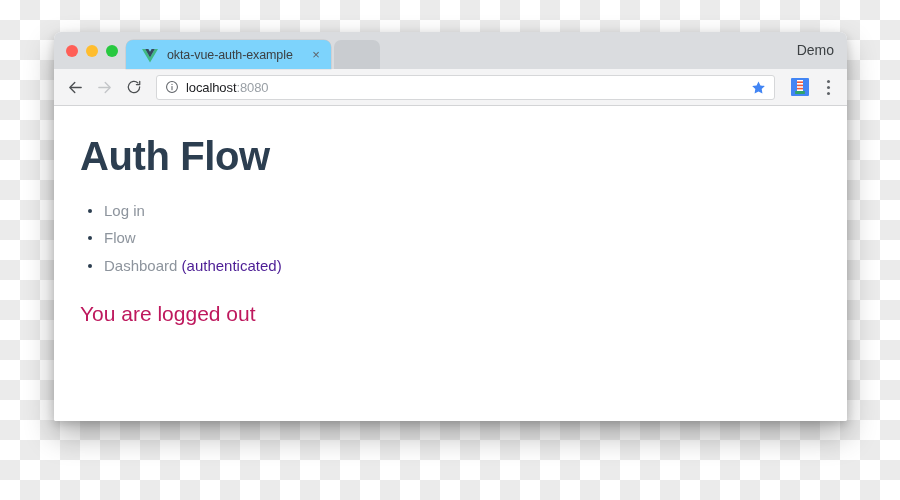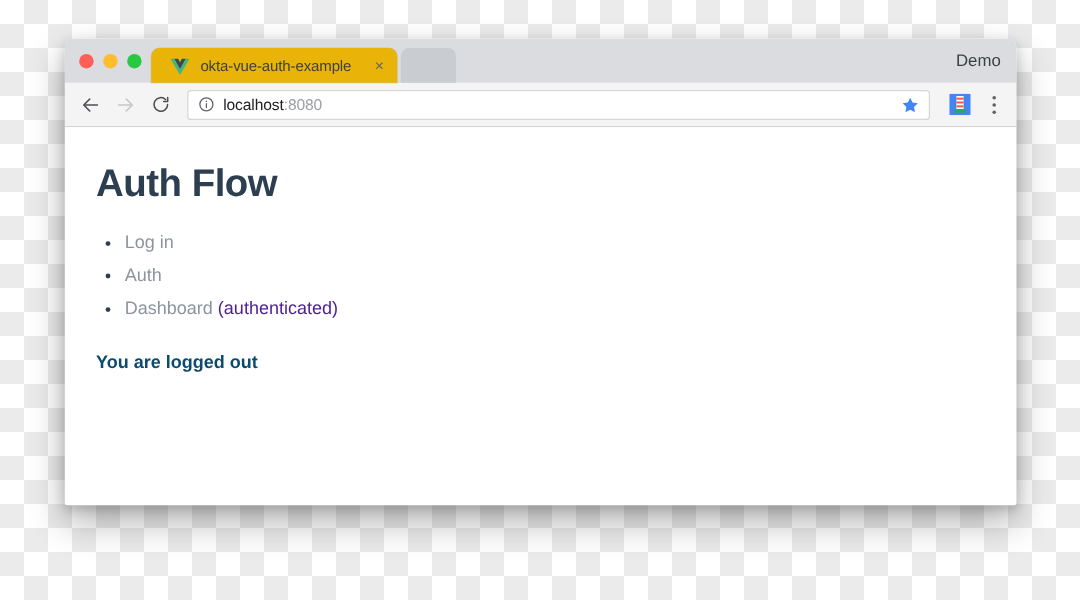--- a/index.html
+++ b/index.html
@@ -60,21 +60,21 @@
     position: relative;
     height: 29px;
     display: flex;
     align-items: center;
     padding: 0 6px 0 16px;
     min-width: 205px;
     border-radius: 7px 7px 0 0;
     font-size: 12.5px;
   }
   .tab.active {
-    background: #eab308;
+    background: #7dd3fc;
     box-shadow: 0 0 0 0.5px rgba(0,0,0,0.10);
     justify-content: flex-end;
   }
   .tab-favicon {
     width: 16px; height: 16px;
     flex: 0 0 16px;
     margin-right: 9px;
     display: block;
   }
   .tab-title {
@@ -172,21 +172,21 @@
 
   
   .viewport {
     background: #ffffff;
     height: 315px;
     padding: 28px 26px 0 26px;
     overflow: hidden;
   }
 
   .page-title {
-    font-size: 32px;
+    font-size: 40px;
     font-weight: bold;
     color: #2c3e50;
     letter-spacing: -0.4px;
     margin-bottom: 22px;
   }
 
   .nav-list {
     list-style: none;
     margin: 0 0 26px 0;
     padding: 0;
@@ -208,23 +208,22 @@
     border-radius: 50%;
     background: #2c3e50;
   }
   .nav-link {
     color: #8d949d;
     text-decoration: none;
   }
   .nav-note { color: #4c1d95; }
 
   .status-text {
-    font-size: 15px;
-    color: #0c4a6e;
-    font-weight: bold;
+    font-size: 21px;
+    color: #be185d;
   }
 </style>
 </head>
 <body>
 
 <div id="browser-window">
 
   <div class="tab-strip">
 
     <div class="traffic-lights">
@@ -305,21 +304,21 @@
   </div>
 
   <div class="viewport">
     <h1 class="page-title">Auth Flow</h1>
 
     <ul class="nav-list">
       <li>
         <a class="nav-link" href="#">Log in</a><span class="nav-note"></span>
       </li>
       <li>
-        <a class="nav-link" href="#">Auth</a><span class="nav-note"></span>
+        <a class="nav-link" href="#">Flow</a><span class="nav-note"></span>
       </li>
       <li>
         <a class="nav-link" href="#">Dashboard</a><span class="nav-note"> (authenticated)</span>
       </li>
     </ul>
 
     <div class="status-text">You are logged out</div>
   </div>
 
 </div>

